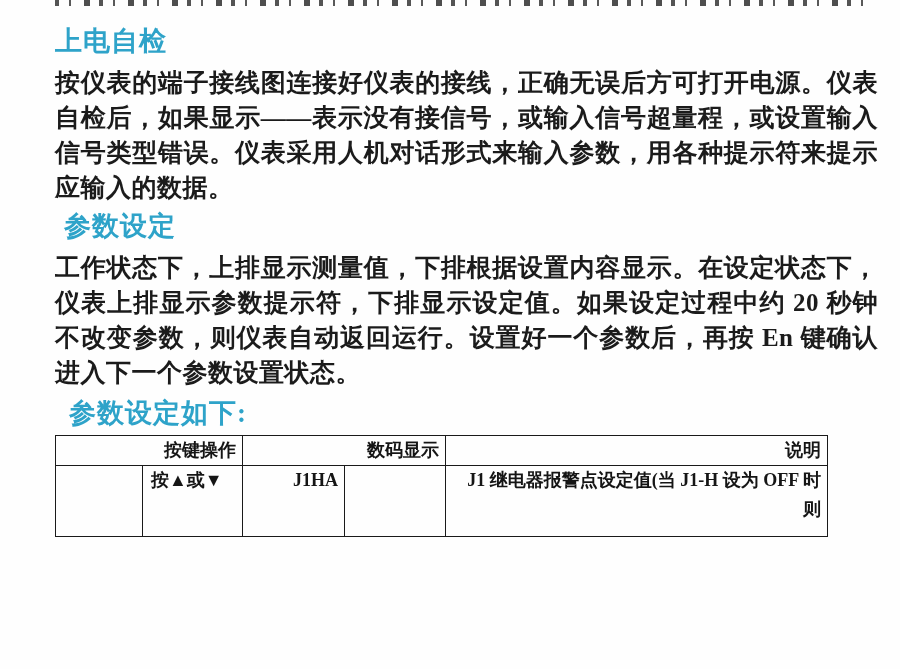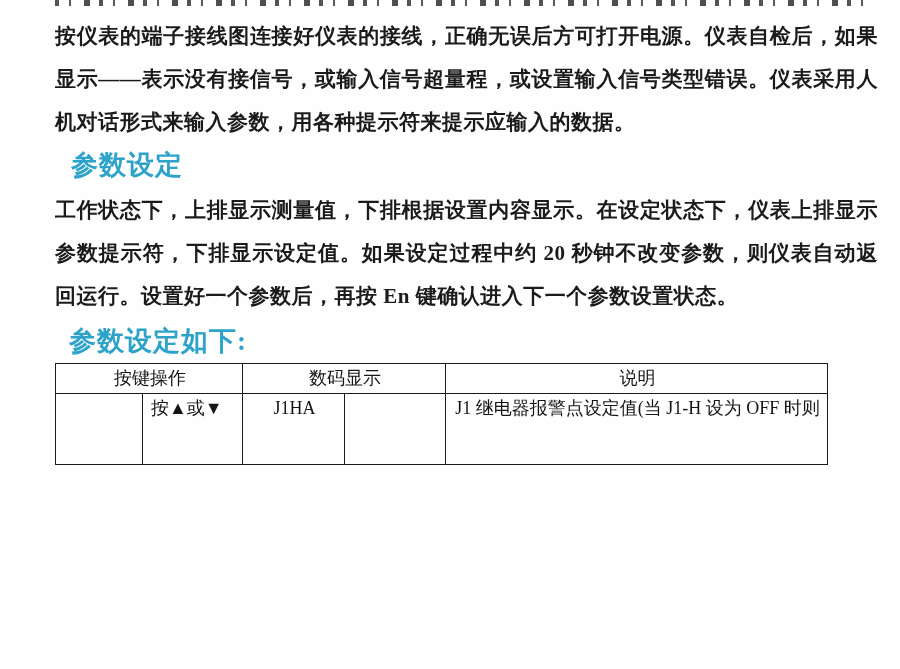--- a/index.html
+++ b/index.html
@@ -32,63 +32,64 @@
   }
   .heading {
     color: #2ea3c9;
     font-size: 27px;
     font-weight: bold;
     line-height: 30px;
     letter-spacing: 1px;
     margin: 0;
   }
   .h-power { margin: 20px 0 0; }
-  .h-param { margin: 6px 16px 0; }
+  .h-param { margin: 6px 9px 0; }
   .h-table { margin: 8px 14px 0; }
   .body-para {
-    font-size: 21px;
+    font-size: 25px;
     font-weight: bold;
-    line-height: 43px;
+    line-height: 35px;
     text-align: justify;
     text-align-last: left;
     letter-spacing: 0.5px;
     margin: 9px 0 0;
     width: 823px;
   }
   table.param-table {
     border-collapse: collapse;
     table-layout: fixed;
     width: 772px;
     margin-top: 7px;
     font-size: 18px;
     line-height: 29px;
     color: #151515;
   }
   table.param-table th,
   table.param-table td {
     border: 1px solid #1a1a1a;
     padding: 0 6px 0 8px;
     vertical-align: top;
-    text-align: center;
-    font-weight: normal;
+    text-align: right;
+    font-weight: bold;
     overflow: hidden;
   }
   tr.header-row th { height: 29px; }
   tr.data-row-1 td { height: 116px; }
   tr.data-row-2 td { height: 70px; }
   td.c-action { text-align: justify; text-align-last: left; }
   td.c-desc  { }
 </style>
 </head>
 <body>
 
 <div class="page">
 
   <div class="clipped-line"></div>
 
+  <h2 class="heading h-power">上电自检</h2>
 
   <p class="body-para">按仪表的端子接线图连接好仪表的接线，正确无误后方可打开电源。仪表自检后，如果显示——表示没有接信号，或输入信号超量程，或设置输入信号类型错误。仪表采用人机对话形式来输入参数，用各种提示符来提示应输入的数据。</p>
 
   <h2 class="heading h-param">参数设定</h2>
 
   <p class="body-para">工作状态下，上排显示测量值，下排根据设置内容显示。在设定状态下，仪表上排显示参数提示符，下排显示设定值。如果设定过程中约 20 秒钟不改变参数，则仪表自动返回运行。设置好一个参数后，再按 En 键确认进入下一个参数设置状态。</p>
 
   <h2 class="heading h-table">参数设定如下:</h2>
 
   <table class="param-table">

